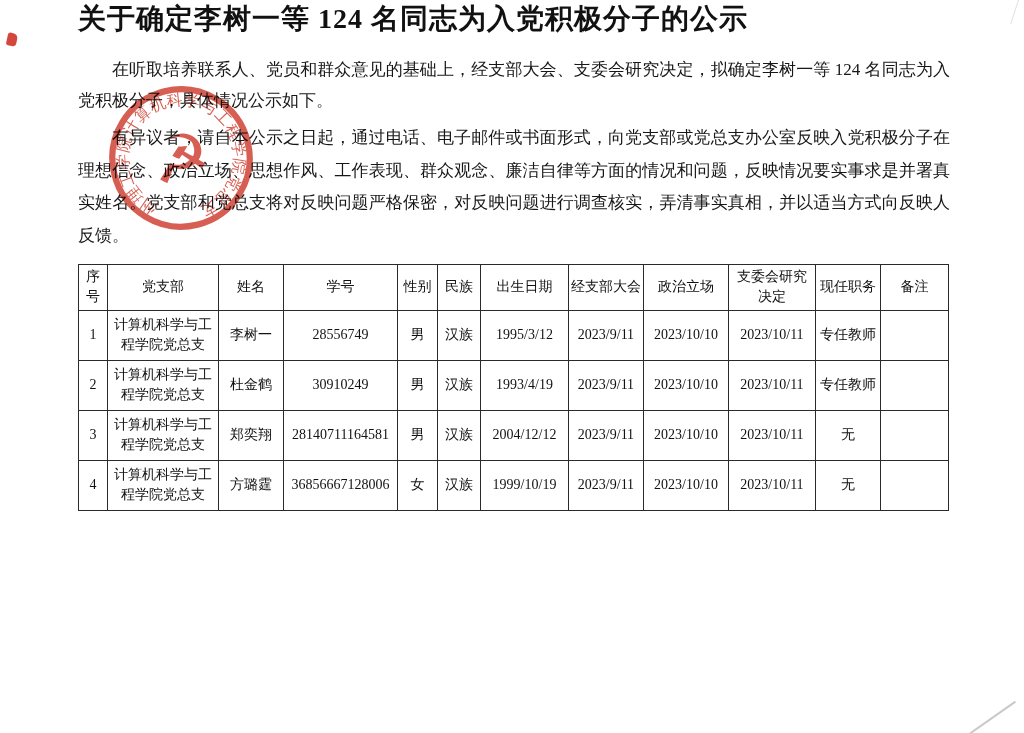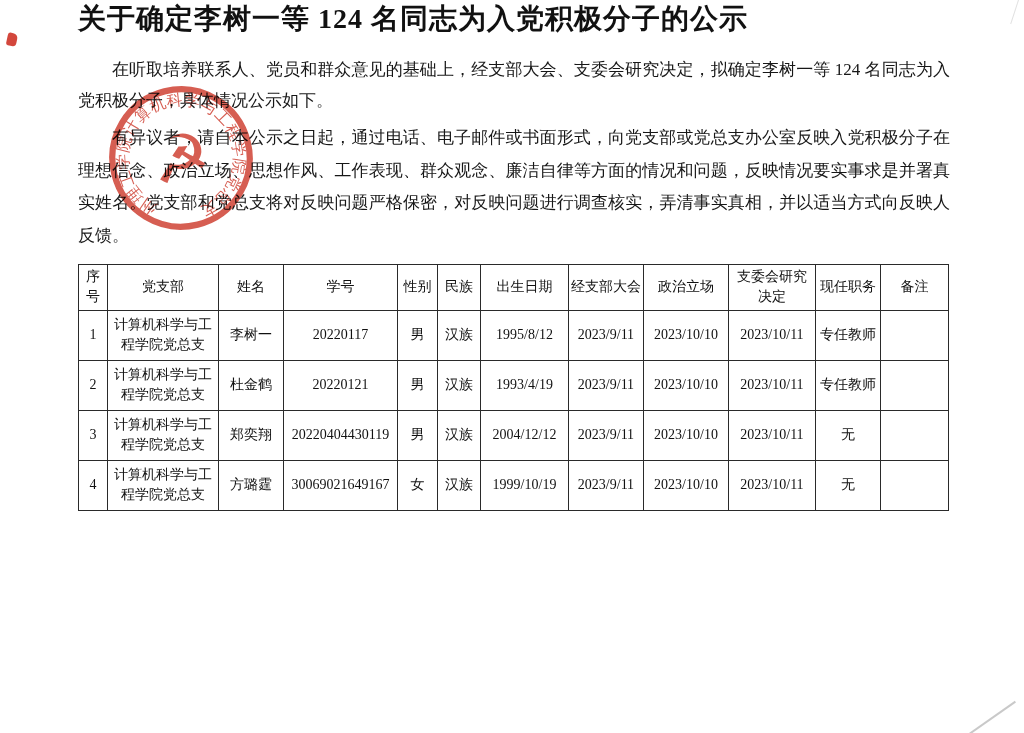--- a/index.html
+++ b/index.html
@@ -141,63 +141,63 @@
             <th>经支部大会</th>
             <th>政治立场</th>
             <th>支委会研究决定</th>
             <th>现任职务</th>
             <th>备注</th>
           </tr>
           <tr>
             <td>1</td>
             <td>计算机科学与工程学院党总支</td>
             <td>李树一</td>
-            <td>20220117</td>
+            <td>28556749</td>
             <td>男</td>
             <td>汉族</td>
-            <td>1995/8/12</td>
+            <td>1995/3/12</td>
             <td>2023/9/11</td>
             <td>2023/10/10</td>
             <td>2023/10/11</td>
             <td>专任教师</td>
             <td></td>
           </tr>
           <tr>
             <td>2</td>
             <td>计算机科学与工程学院党总支</td>
             <td>杜金鹤</td>
-            <td>20220121</td>
+            <td>30910249</td>
             <td>男</td>
             <td>汉族</td>
             <td>1993/4/19</td>
             <td>2023/9/11</td>
             <td>2023/10/10</td>
             <td>2023/10/11</td>
             <td>专任教师</td>
             <td></td>
           </tr>
           <tr>
             <td>3</td>
             <td>计算机科学与工程学院党总支</td>
             <td>郑奕翔</td>
-            <td>20220404430119</td>
+            <td>28140711164581</td>
             <td>男</td>
             <td>汉族</td>
             <td>2004/12/12</td>
             <td>2023/9/11</td>
             <td>2023/10/10</td>
             <td>2023/10/11</td>
             <td>无</td>
             <td></td>
           </tr>
           <tr>
             <td>4</td>
             <td>计算机科学与工程学院党总支</td>
             <td>方璐霆</td>
-            <td>30069021649167</td>
+            <td>36856667128006</td>
             <td>女</td>
             <td>汉族</td>
             <td>1999/10/19</td>
             <td>2023/9/11</td>
             <td>2023/10/10</td>
             <td>2023/10/11</td>
             <td>无</td>
             <td></td>
           </tr>
         </tbody>

